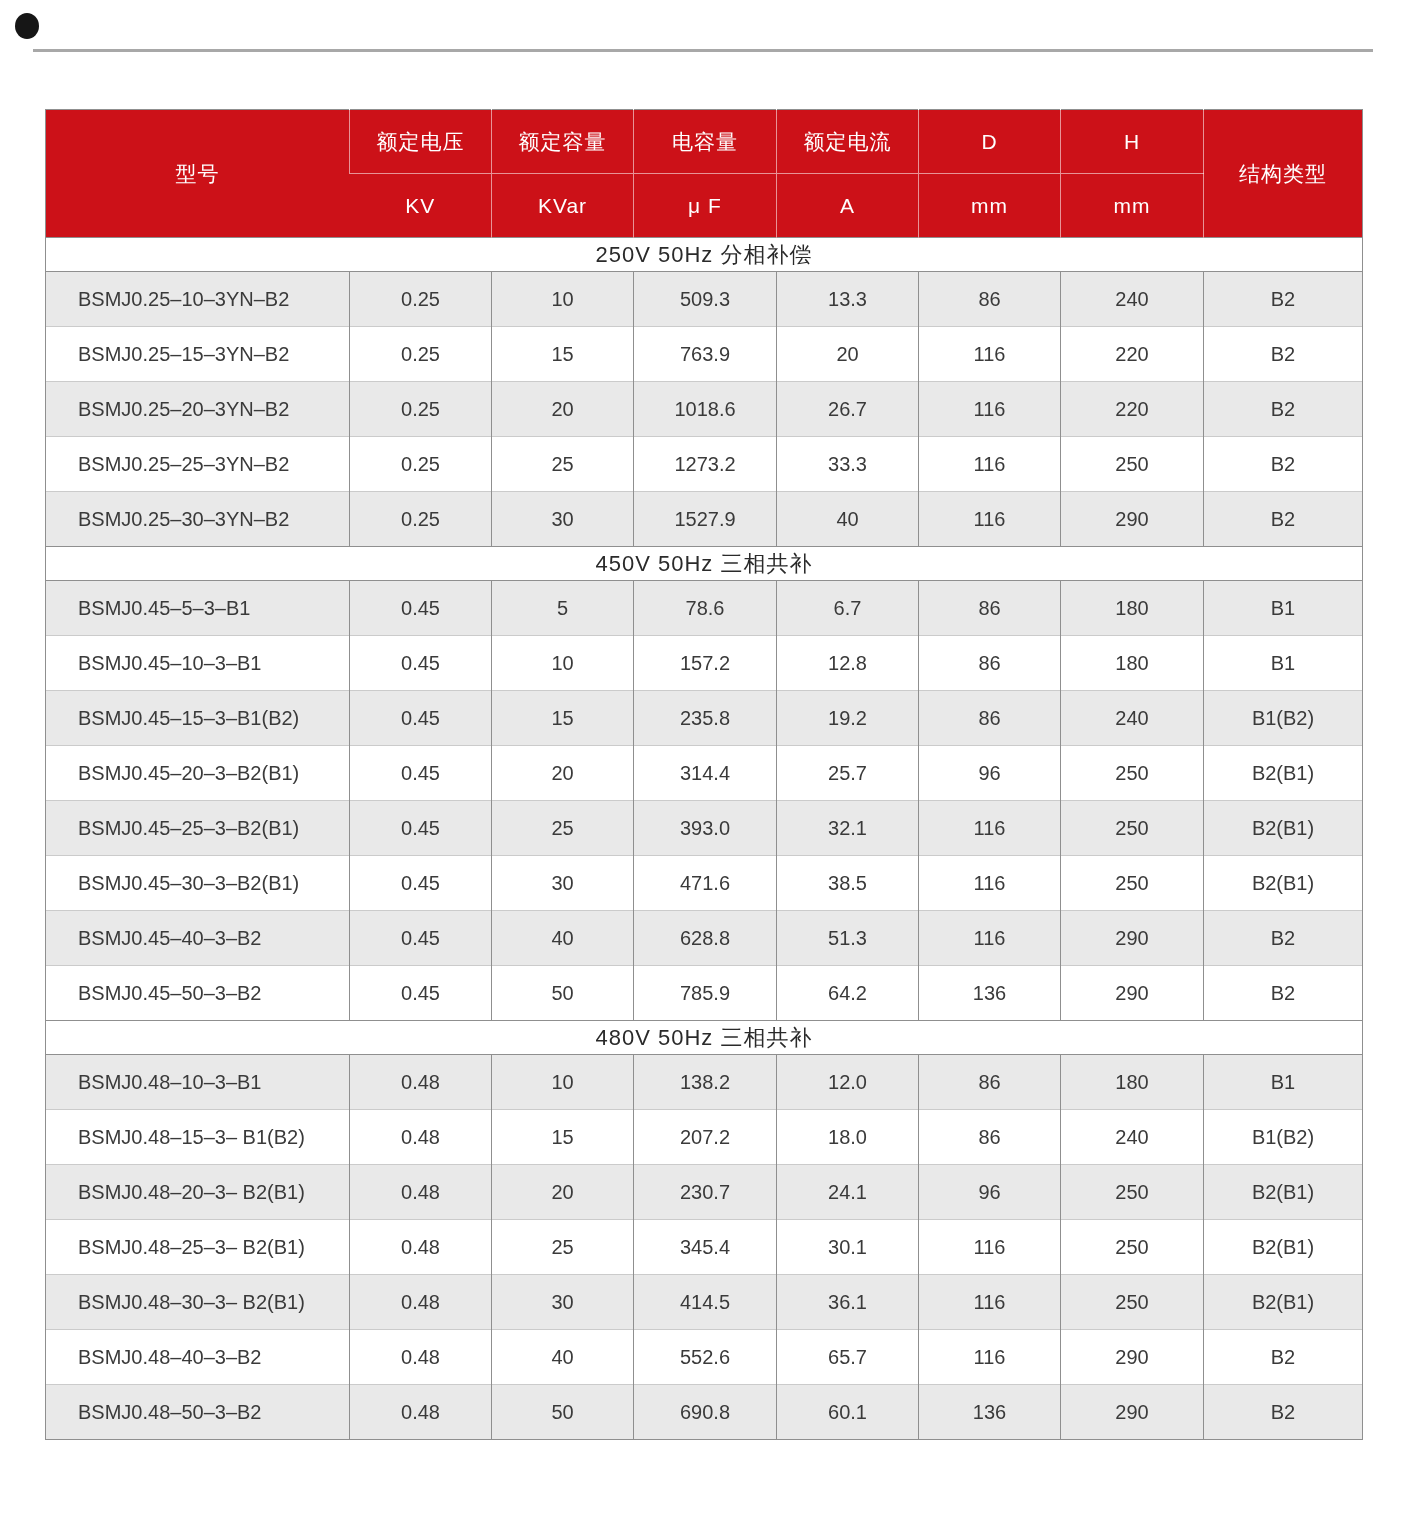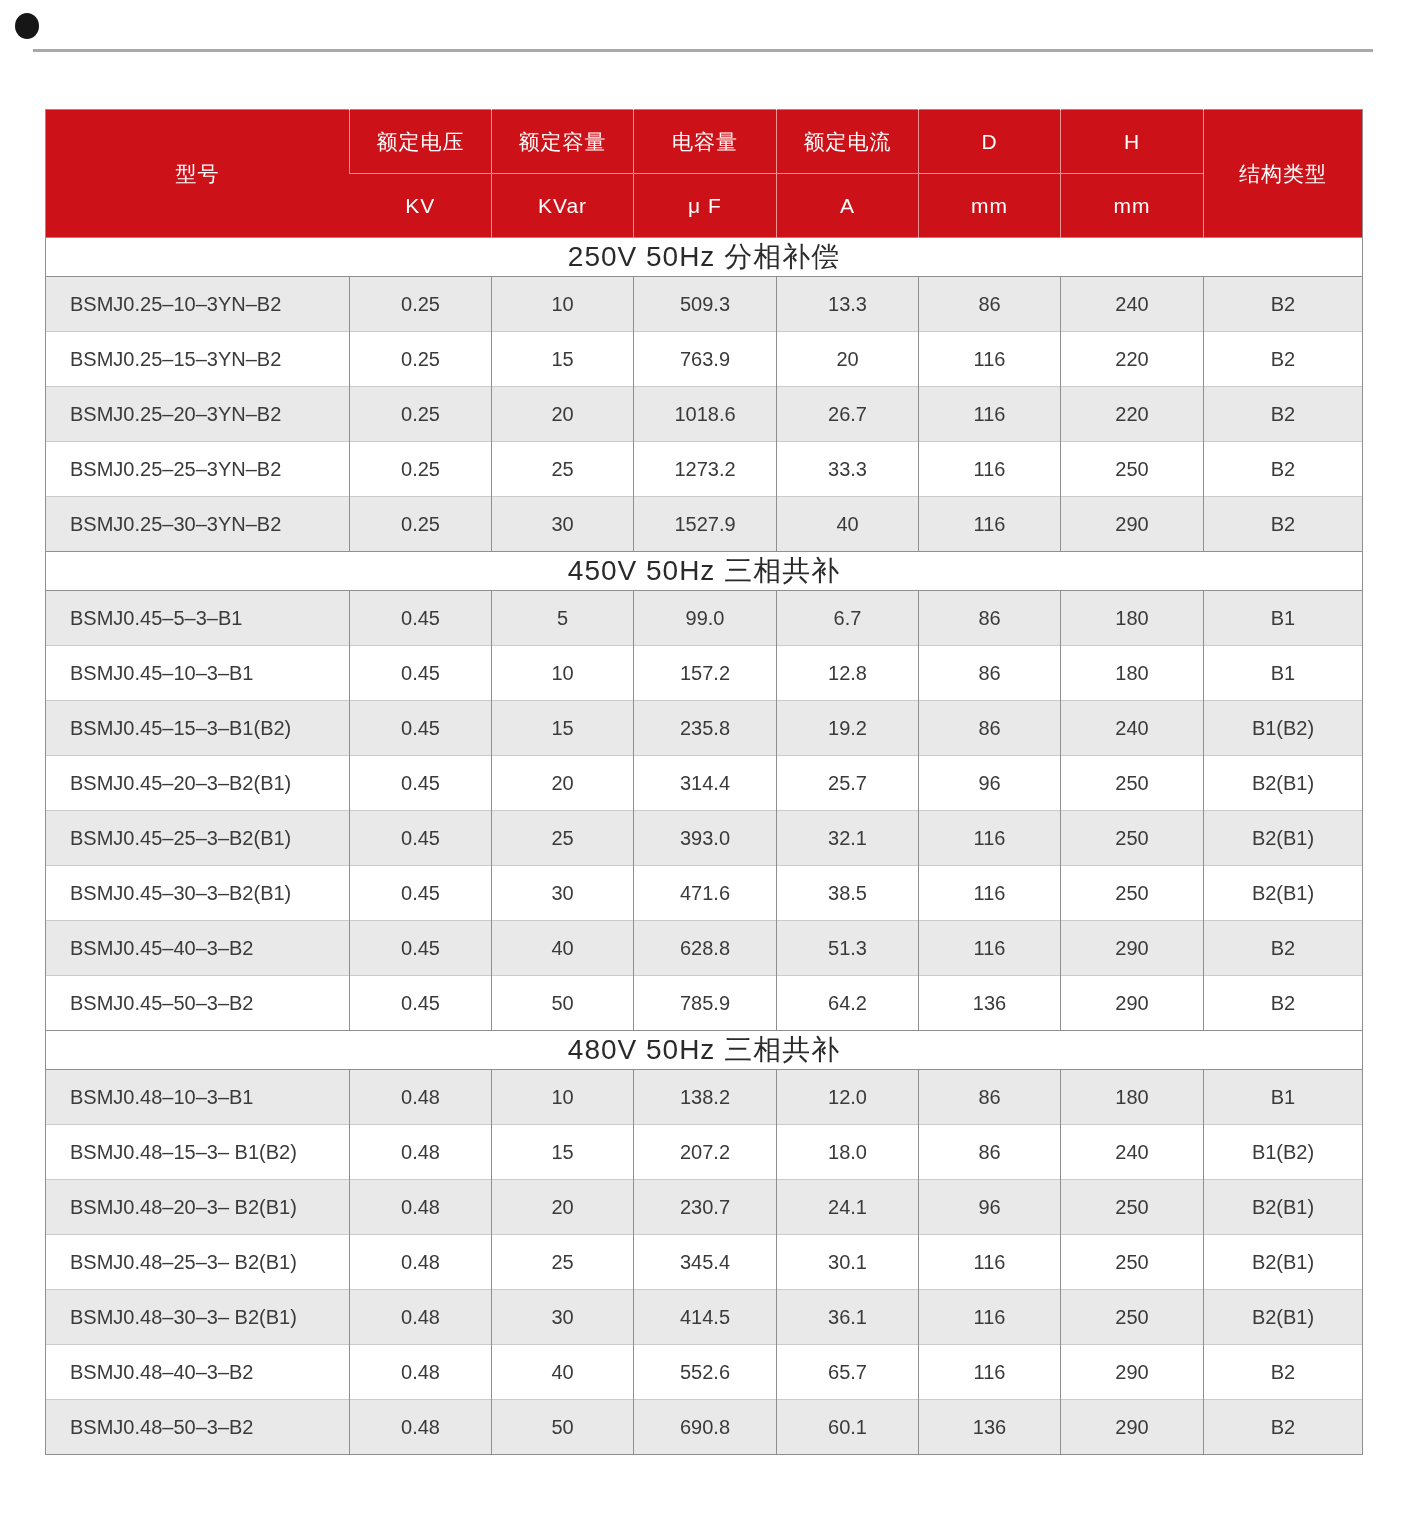--- a/index.html
+++ b/index.html
@@ -48,23 +48,23 @@
 
   tbody td{
     font-size:20px;color:#3a3a3a;text-align:center;vertical-align:middle;
     height:55px;padding:0;
     border-left:1px solid var(--line-dark);
     border-right:1px solid var(--line-dark);
     border-top:1px solid var(--line-light);
     background:#ffffff;
   }
   tbody tr.alt td{background:var(--alt-row);}
-  tbody td.model-cell{text-align:left;padding-left:24px;}
+  tbody td.model-cell{text-align:left;padding-left:32px;}
   tbody tr.section-row td{
-    background:#ffffff;font-size:28px;color:#2a2a2a;height:34px;
+    background:#ffffff;font-size:22px;color:#2a2a2a;height:34px;
     border-left:none;border-right:none;
     border-top:1px solid var(--line-dark);
     border-bottom:1px solid var(--line-dark);
     text-align:center;letter-spacing:1px;
   }
 </style>
 </head>
 <body>
 
 <div class="page">
@@ -158,21 +158,21 @@
           <td>290</td>
           <td>B2</td>
         </tr>
         <tr class="section-row">
           <td colspan="8">450V 50Hz 三相共补</td>
         </tr>
         <tr class="alt">
           <td class="model-cell">BSMJ0.45–5–3–B1</td>
           <td>0.45</td>
           <td>5</td>
-          <td>99.0</td>
+          <td>78.6</td>
           <td>6.7</td>
           <td>86</td>
           <td>180</td>
           <td>B1</td>
         </tr>
         <tr>
           <td class="model-cell">BSMJ0.45–10–3–B1</td>
           <td>0.45</td>
           <td>10</td>
           <td>157.2</td>

